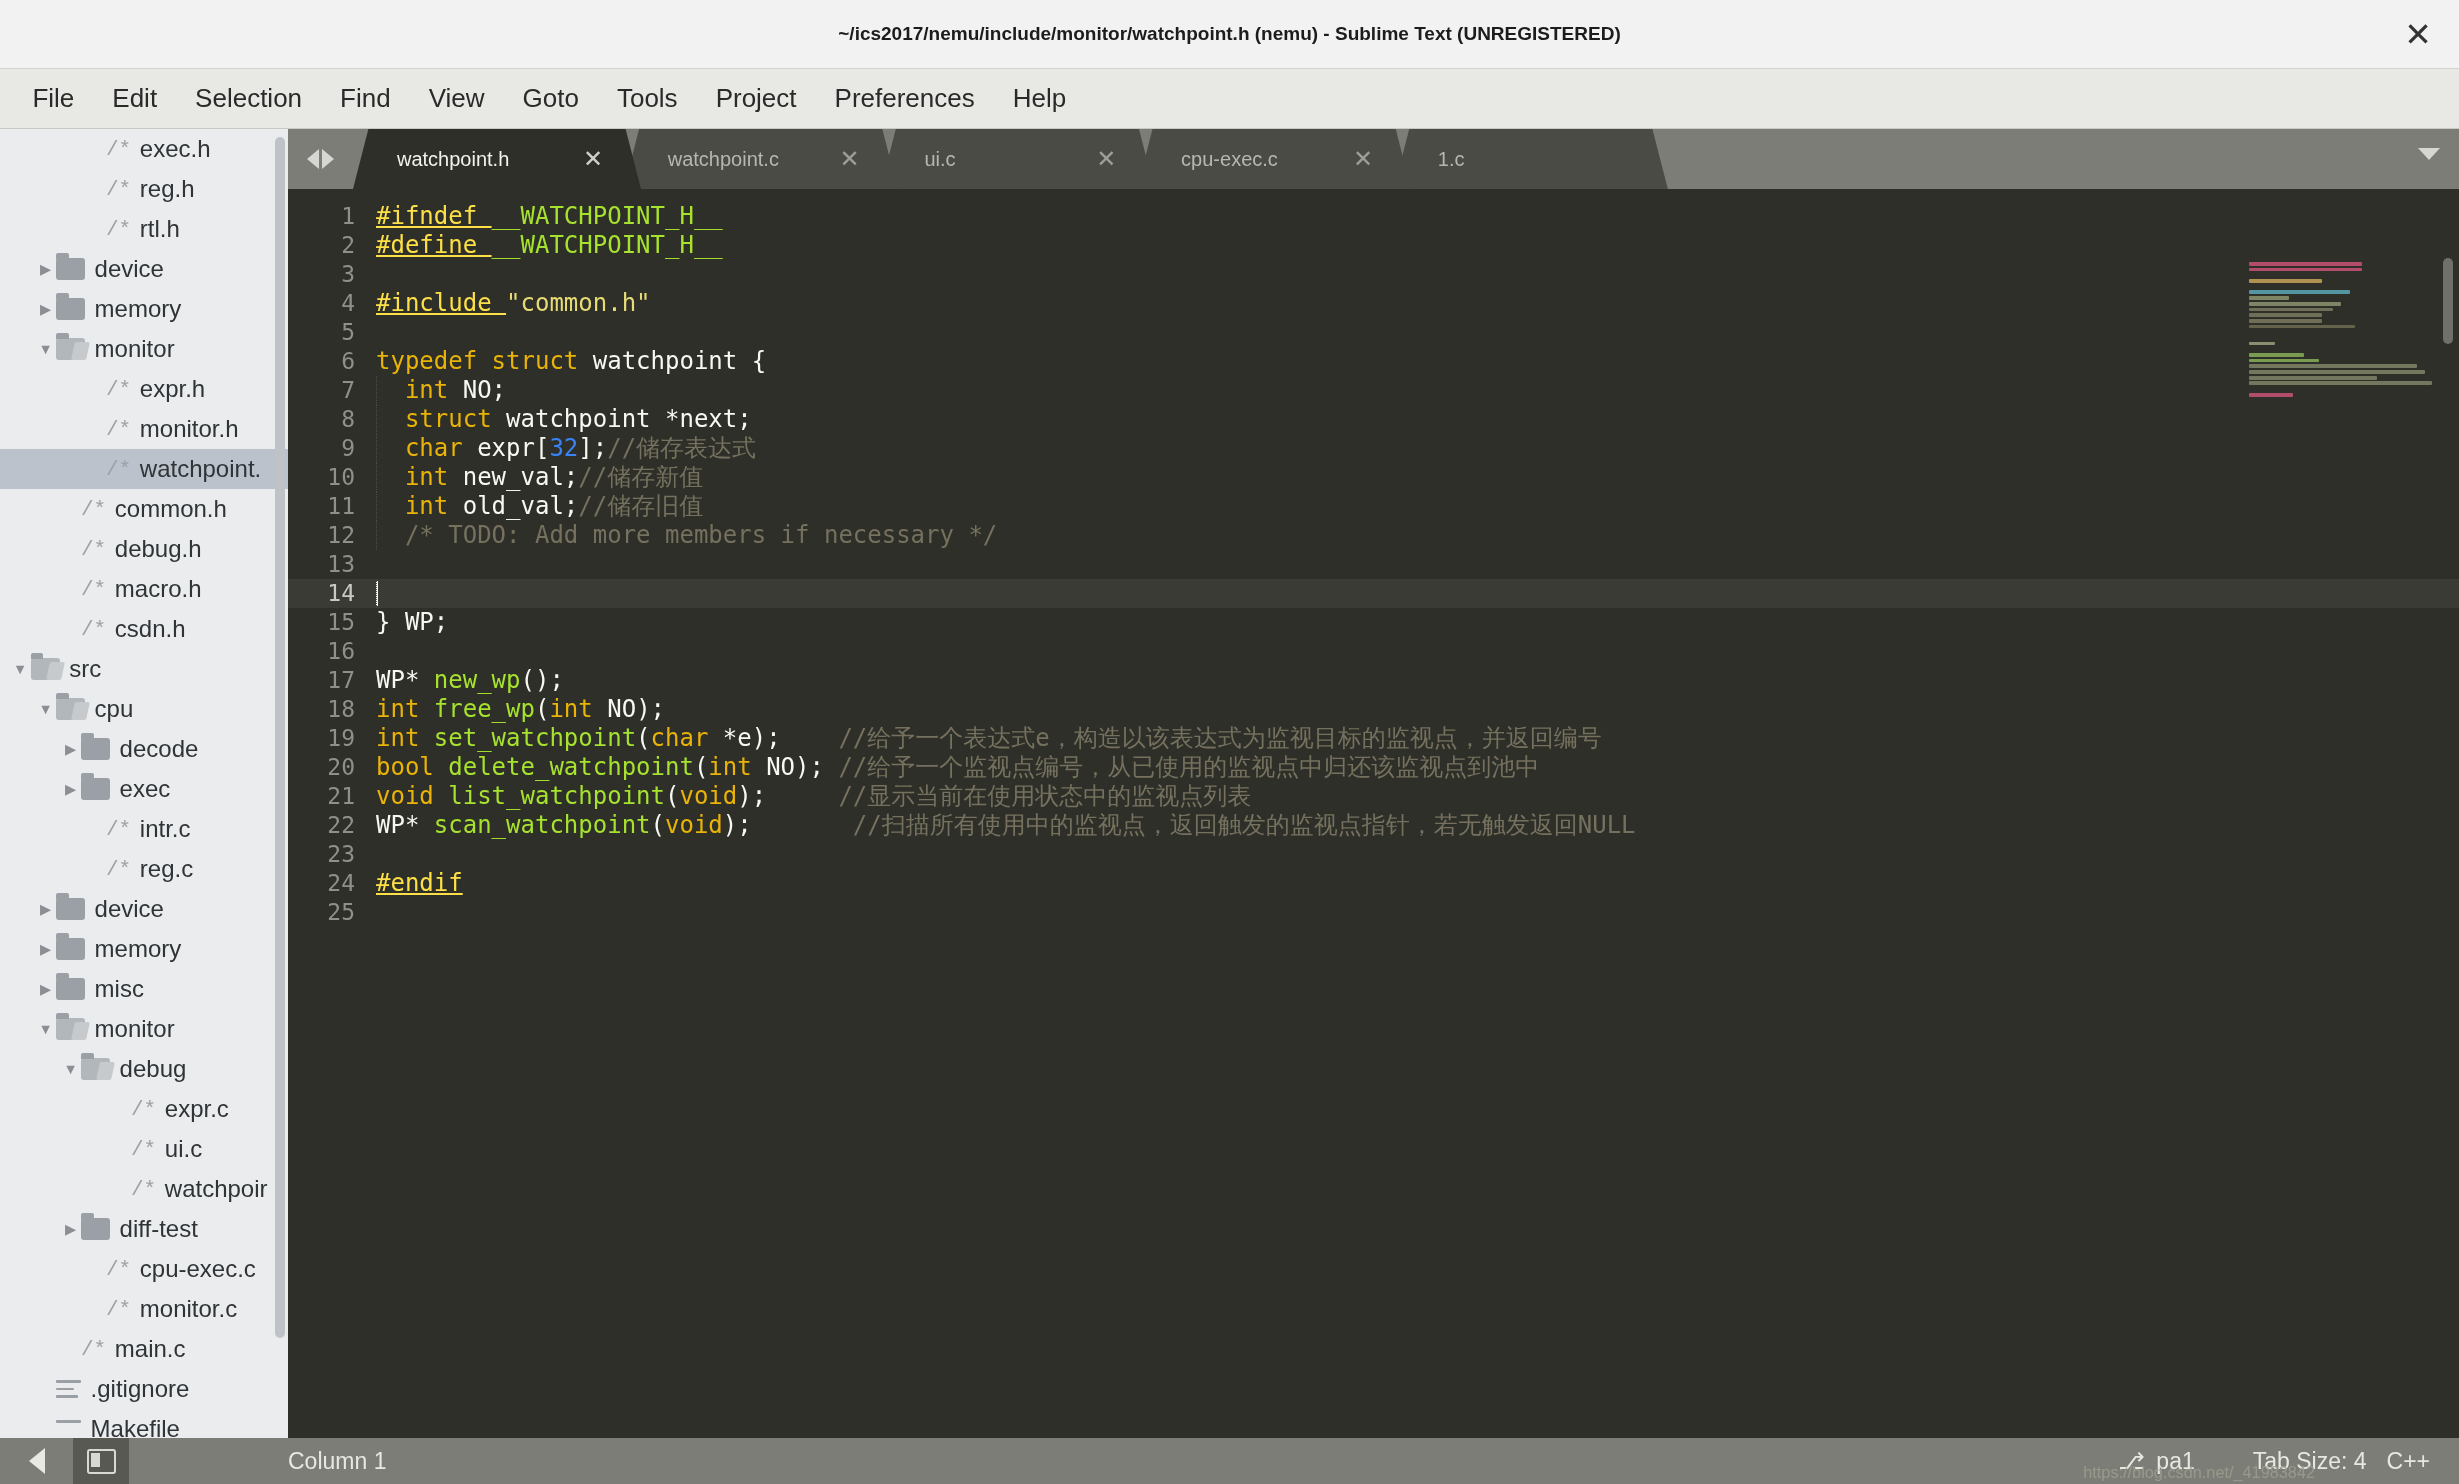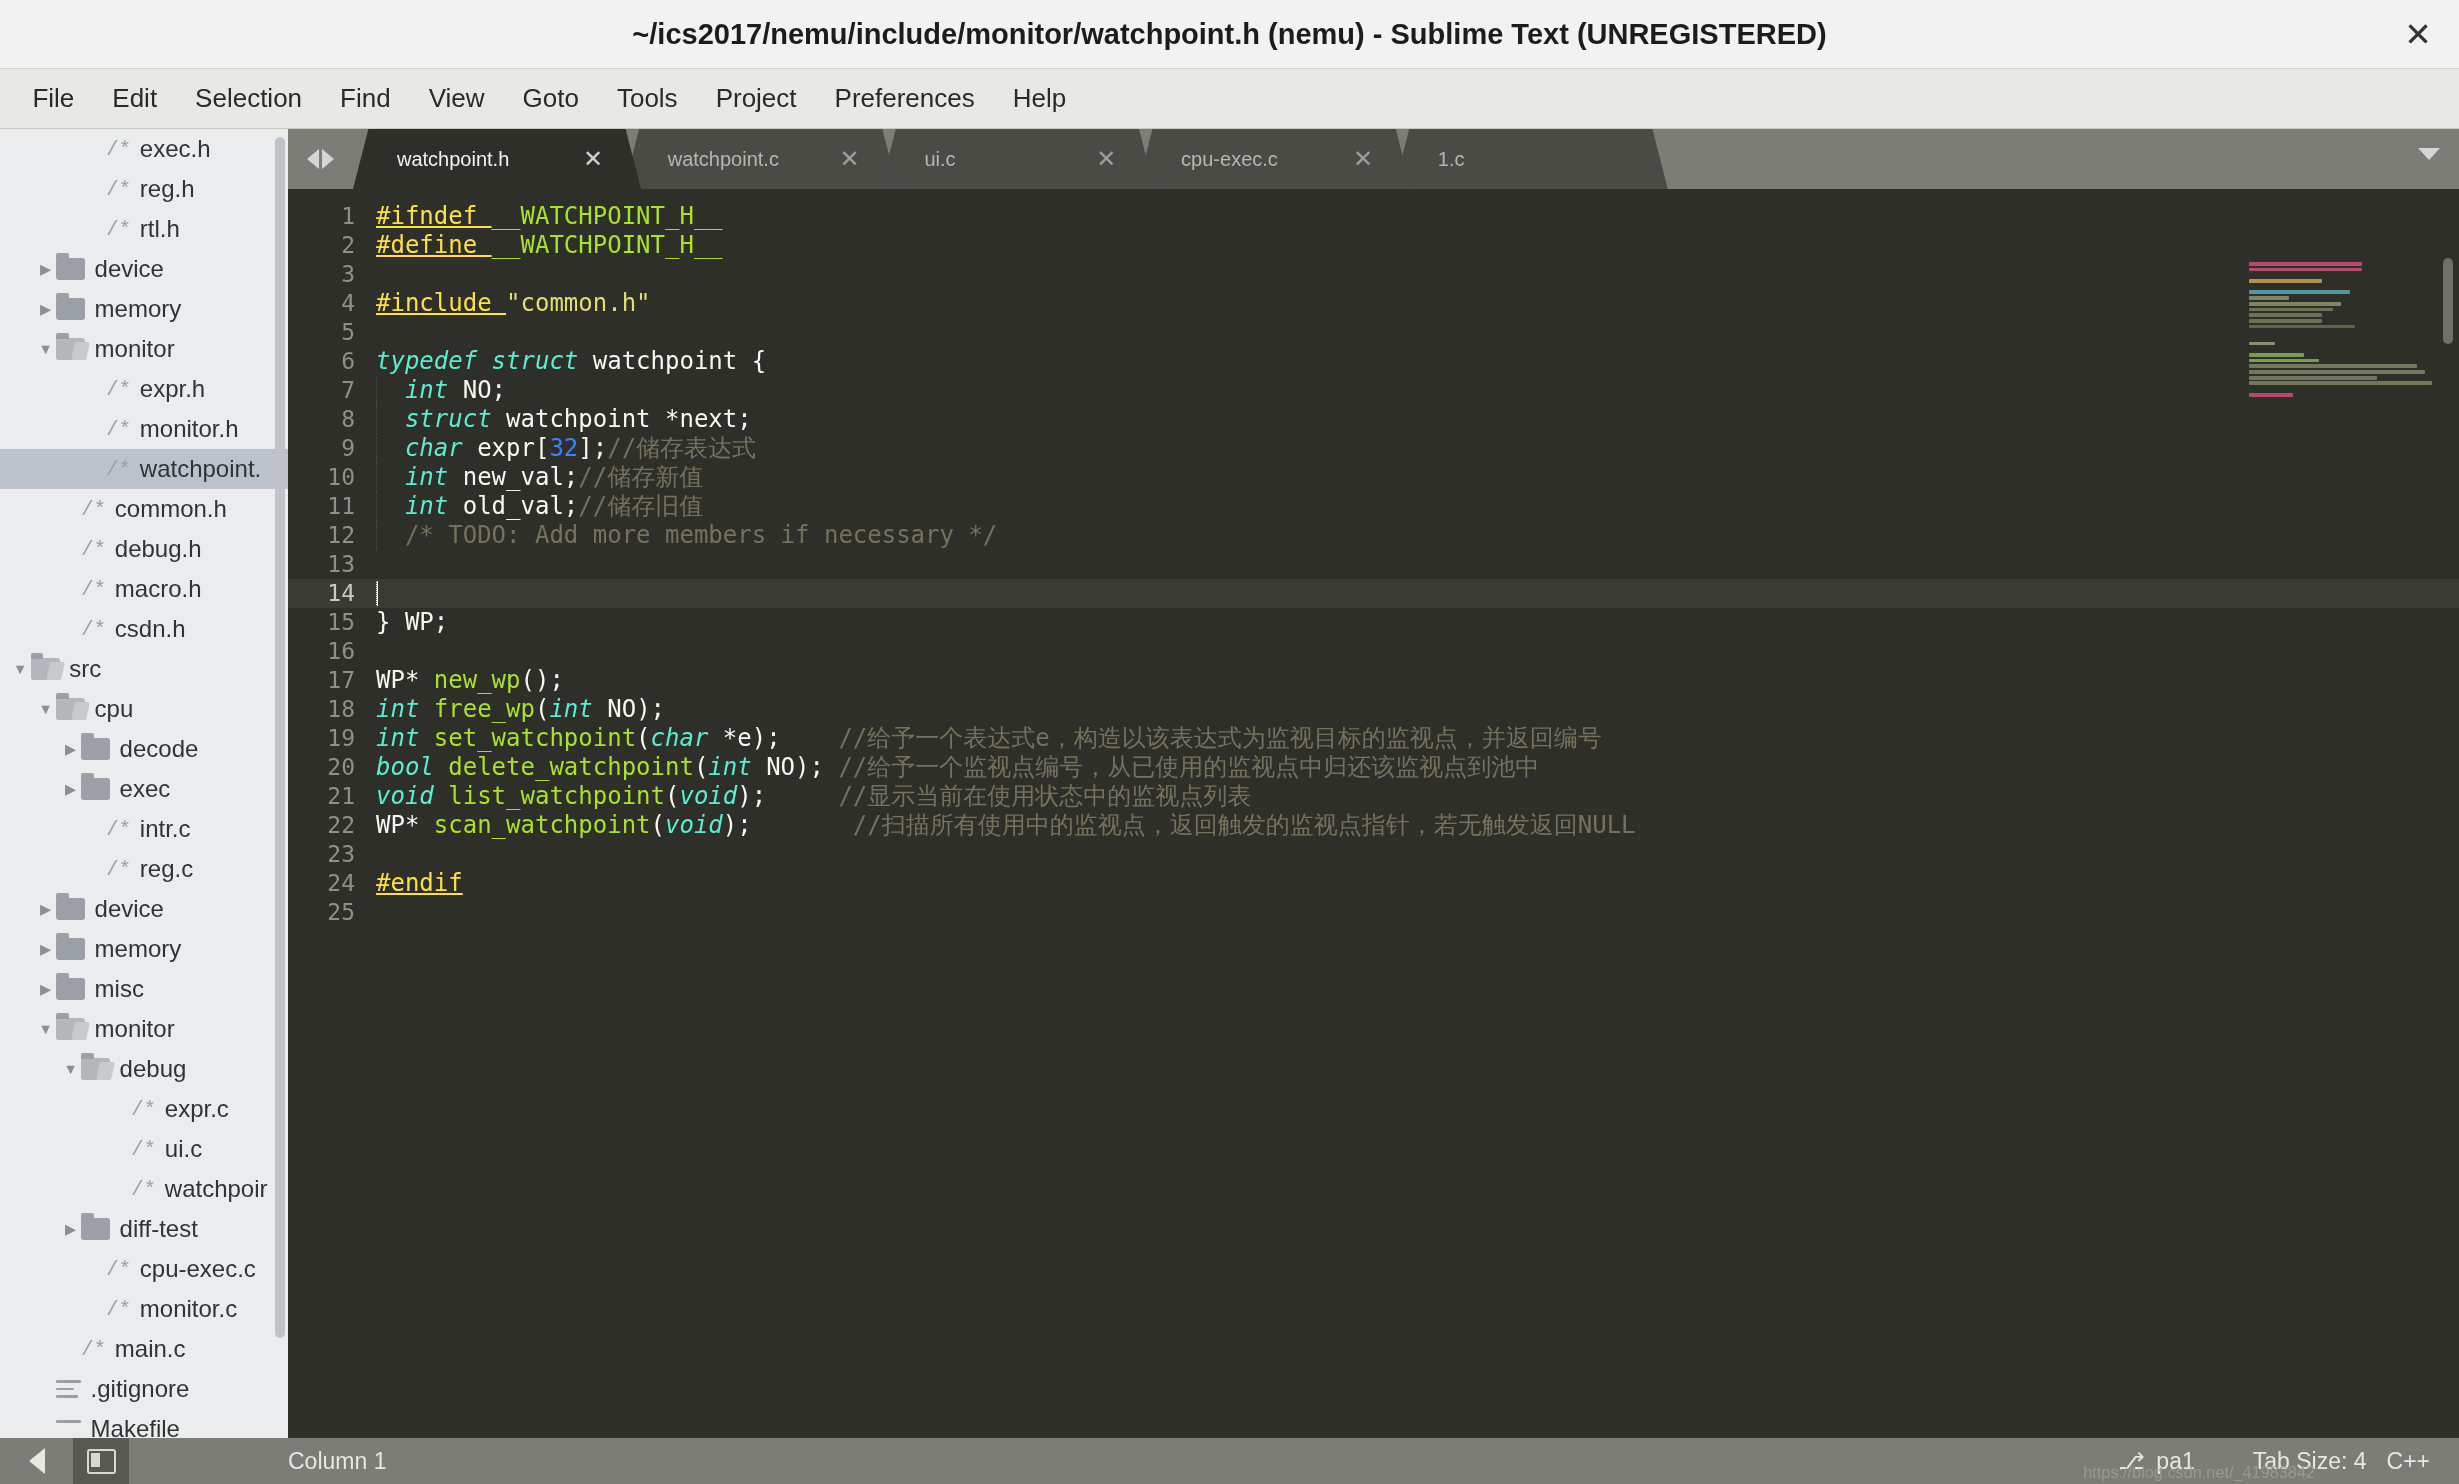--- a/index.html
+++ b/index.html
@@ -6,21 +6,21 @@
   html,body { width:2459px; height:1484px; overflow:hidden;
     font-family:"Liberation Sans", sans-serif; background:#2b2b26; }
 
   
   .titlebar {
     height:69px; background:#f2f2f2; position:relative;
     display:flex; align-items:center; justify-content:center;
     border-bottom:1px solid #d3d3d3;
   }
   .titlebar .title {
-    font-size:29px; font-weight:bold; color:#1c1c1c; letter-spacing:0px;
+    font-size:19px; font-weight:bold; color:#1c1c1c; letter-spacing:0px;
   }
   .titlebar .close {
     position:absolute; right:27px; top:50%; transform:translateY(-50%);
     font-size:33px; color:#333; line-height:1; cursor:pointer; font-weight:300;
   }
 
   
   .menubar {
     height:60px; background:#e8e8e4; display:flex; align-items:center;
     padding-left:13.4px; border-bottom:1px solid #c9c9c4;
@@ -137,21 +137,21 @@
   .ln-row.cur .gutter { color:#c9cac2; }
   .src { flex:1 1 auto; color:#f8f8f2; position:relative; }
   .guide {
     position:absolute; left:0; top:0; width:1px; height:100%;
     border-left:1px dotted #4d4e47;
   }
 
   .k-pre  { color:#fde047;text-decoration:underline; }            
   .k-def  { color:#a6e22e; }            
   .k-str  { color:#e6db74; }            
-  .k-type { color:#5eead4; font-style:italic; }  
+  .k-type { color:#eab308; }  
   .k-num  { color:#3b82f6; }            
   .k-cmt  { color:#75715e; }            
   .k-pln  { color:#f8f8f2; }
 
   .caret {
     display:inline-block; width:1.9px; height:25px; background:#f8f8f0;
     vertical-align:-4.8px;
   }
 
   

